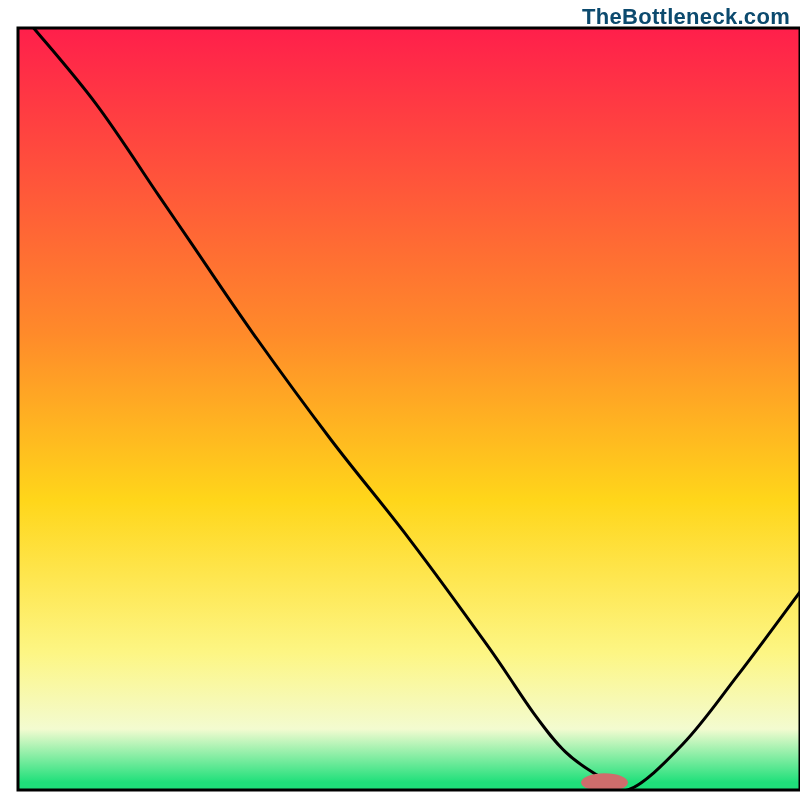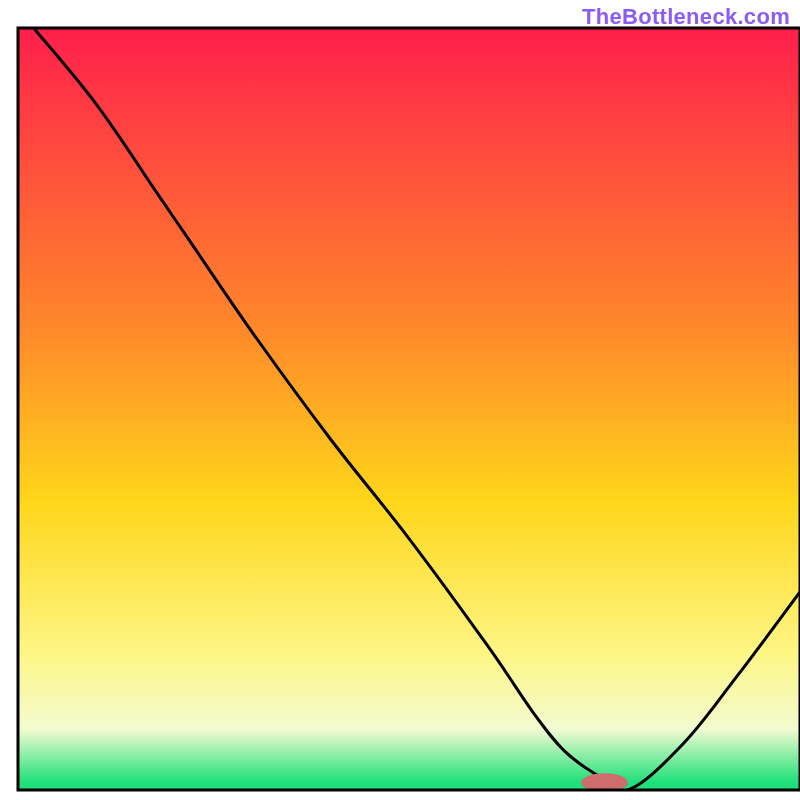--- a/index.html
+++ b/index.html
@@ -15,21 +15,21 @@
     position: relative;
     width: 800px;
     height: 800px;
   }
   .watermark {
     position: absolute;
     top: 4px;
     right: 10px;
     font-size: 22px;
     font-weight: 600;
-    color: #8b5cf6;
+    color: #0c4a6e;
     letter-spacing: 0.3px;
     z-index: 5;
   }
   svg.plot {
     position: absolute;
     top: 0;
     left: 0;
     width: 800px;
     height: 800px;
     display: block;

